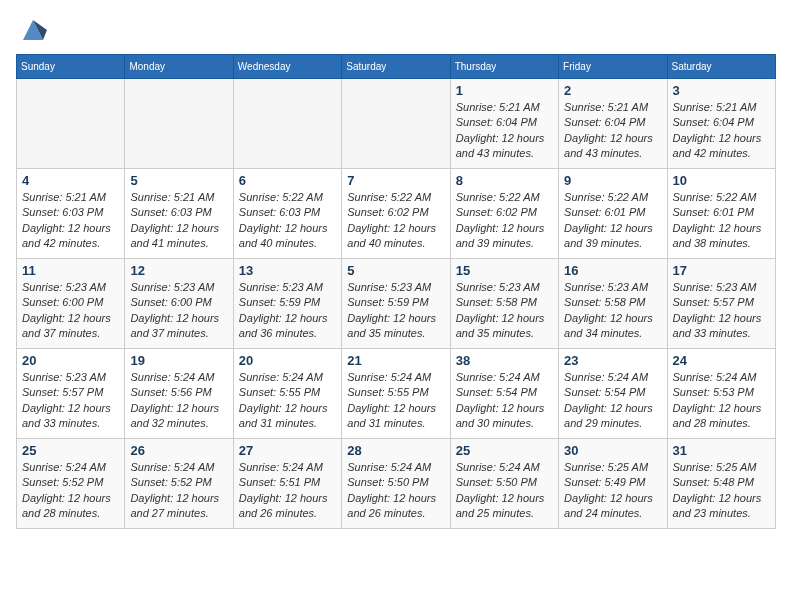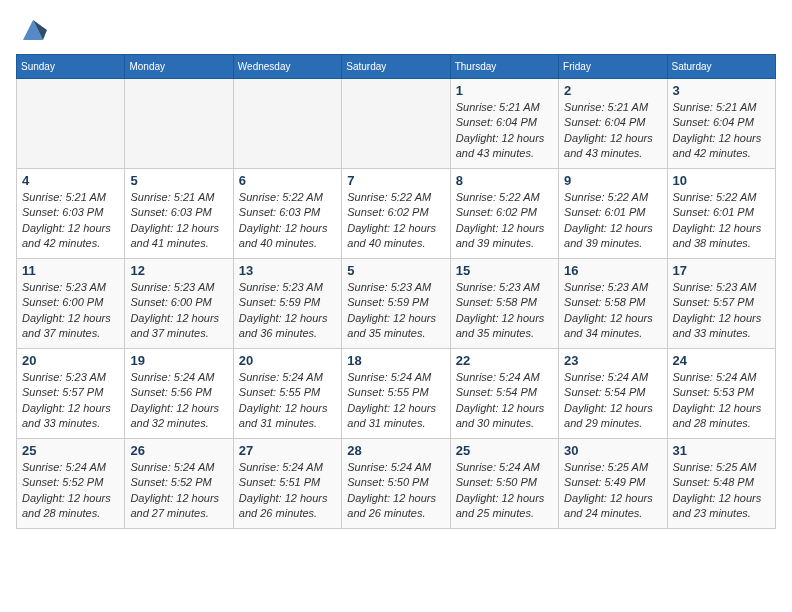--- a/index.html
+++ b/index.html
@@ -277,28 +277,28 @@
 and 32 minutes.</div>
         </td>
         <td>
           <span class="day-num">20</span>
           <div class="day-info" style="white-space: pre-line;">Sunrise: 5:24 AM
 Sunset: 5:55 PM
 Daylight: 12 hours
 and 31 minutes.</div>
         </td>
         <td>
-          <span class="day-num">18</span>
+          <span class="day-num">21</span>
           <div class="day-info" style="white-space: pre-line;">Sunrise: 5:24 AM
 Sunset: 5:55 PM
 Daylight: 12 hours
 and 31 minutes.</div>
         </td>
         <td>
-          <span class="day-num">22</span>
+          <span class="day-num">38</span>
           <div class="day-info" style="white-space: pre-line;">Sunrise: 5:24 AM
 Sunset: 5:54 PM
 Daylight: 12 hours
 and 30 minutes.</div>
         </td>
         <td>
           <span class="day-num">23</span>
           <div class="day-info" style="white-space: pre-line;">Sunrise: 5:24 AM
 Sunset: 5:54 PM
 Daylight: 12 hours

